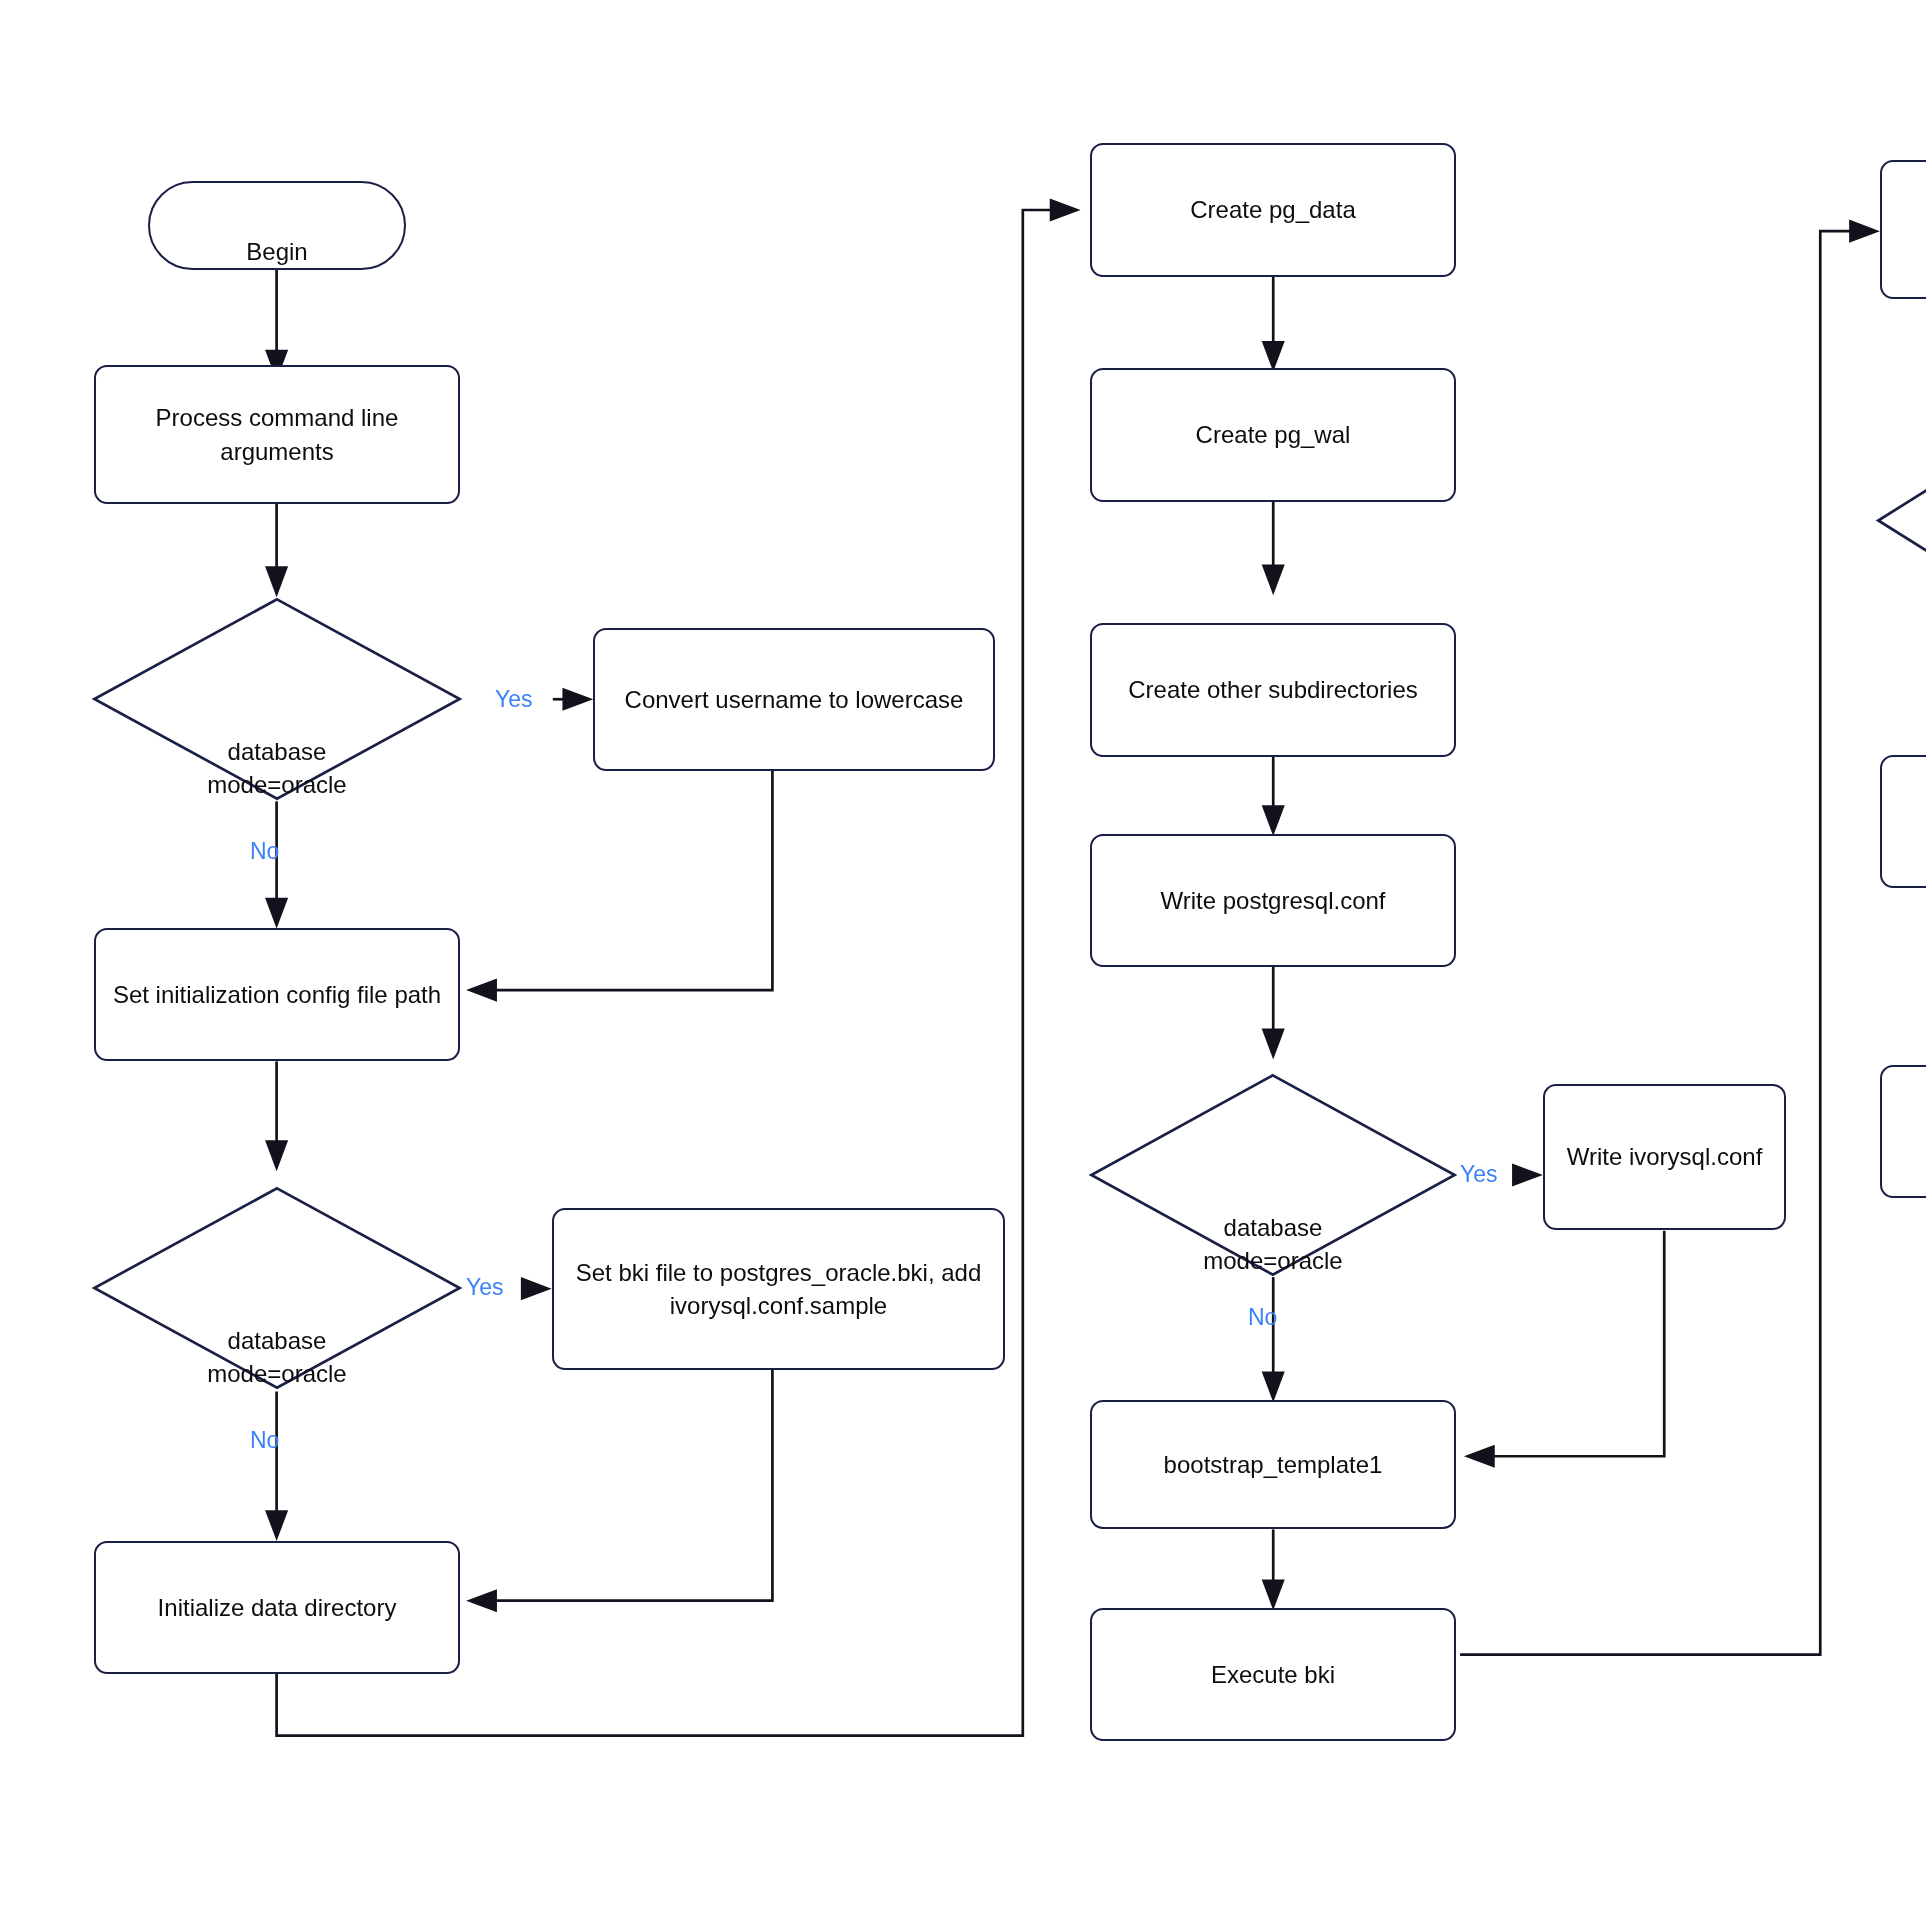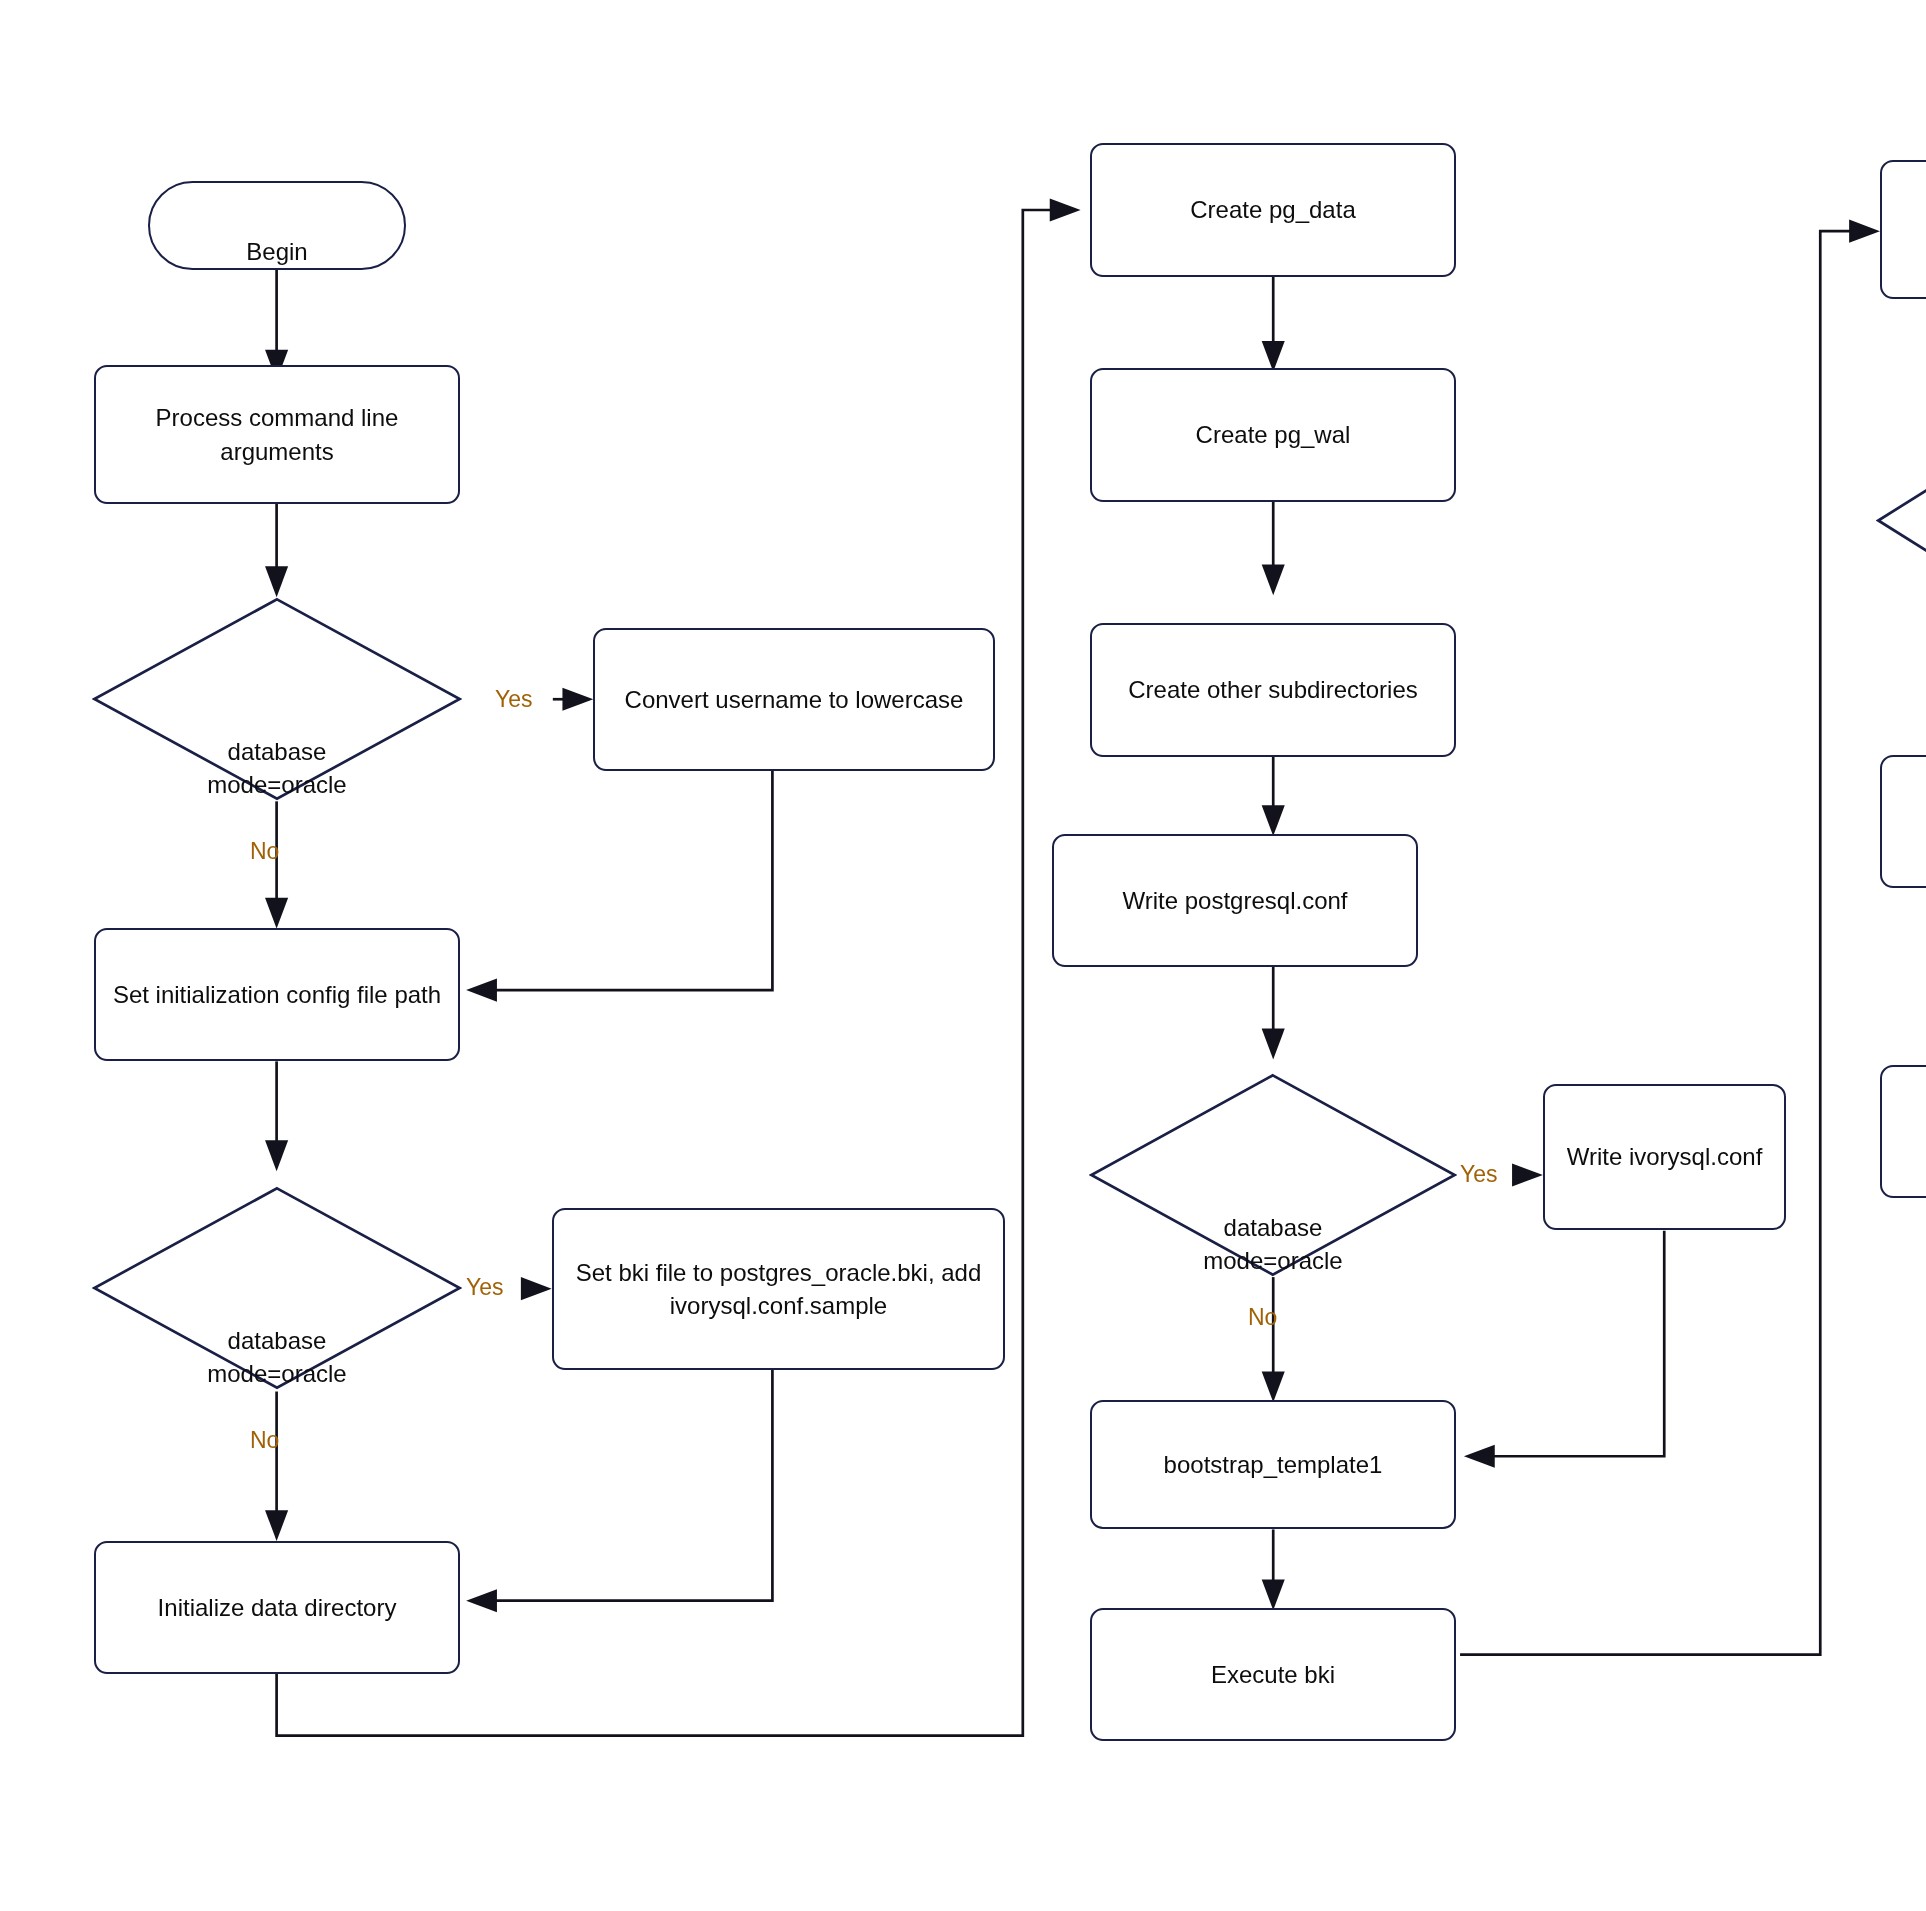--- a/index.html
+++ b/index.html
@@ -60,21 +60,21 @@
   .node.decision svg.dshape {
     position: absolute;
     left: 0;
     top: 0;
     width: 100%;
     height: 100%;
     z-index: 1;
   }
   .edge-label {
     position: absolute;
-    color: #a16207;
+    color: #3b82f6;
     font-family: "Liberation Sans", sans-serif;
     font-size: 23px;
     line-height: 1;
     white-space: nowrap;
     background: transparent;
   }
   .wire {
     stroke: #12121c;
     stroke-width: 7;
     fill: none;
@@ -266,21 +266,21 @@
   </div>
 
   <div class="node process" style="left:1090px; top:368px; width:366px; height:134px;">
     <span>Create pg_wal</span>
   </div>
 
   <div class="node process" style="left:1090px; top:592px; width:366px; height:134px;margin-top:31px;">
     <span>Create other subdirectories</span>
   </div>
 
-  <div class="node process" style="left:1052px; top:834px; width:366px; height:133px;">
+  <div class="node process" style="left:1090px; top:834px; width:366px; height:133px;">
     <span>Write postgresql.conf</span>
   </div>
 
   <div class="node decision" style="left:1089px; top:1073px; width:368px; height:204px;">
     <svg class="dshape" viewBox="0 0 955 530" preserveAspectRatio="none">
       <polygon points="477,6 949,265 477,524 6,265" fill="#ffffff" stroke="#1a1f45" stroke-width="7"></polygon>
     </svg>
     <span class="dlabel"><span style="white-space:pre-line">database
 mode=oracle</span></span>
   </div>

